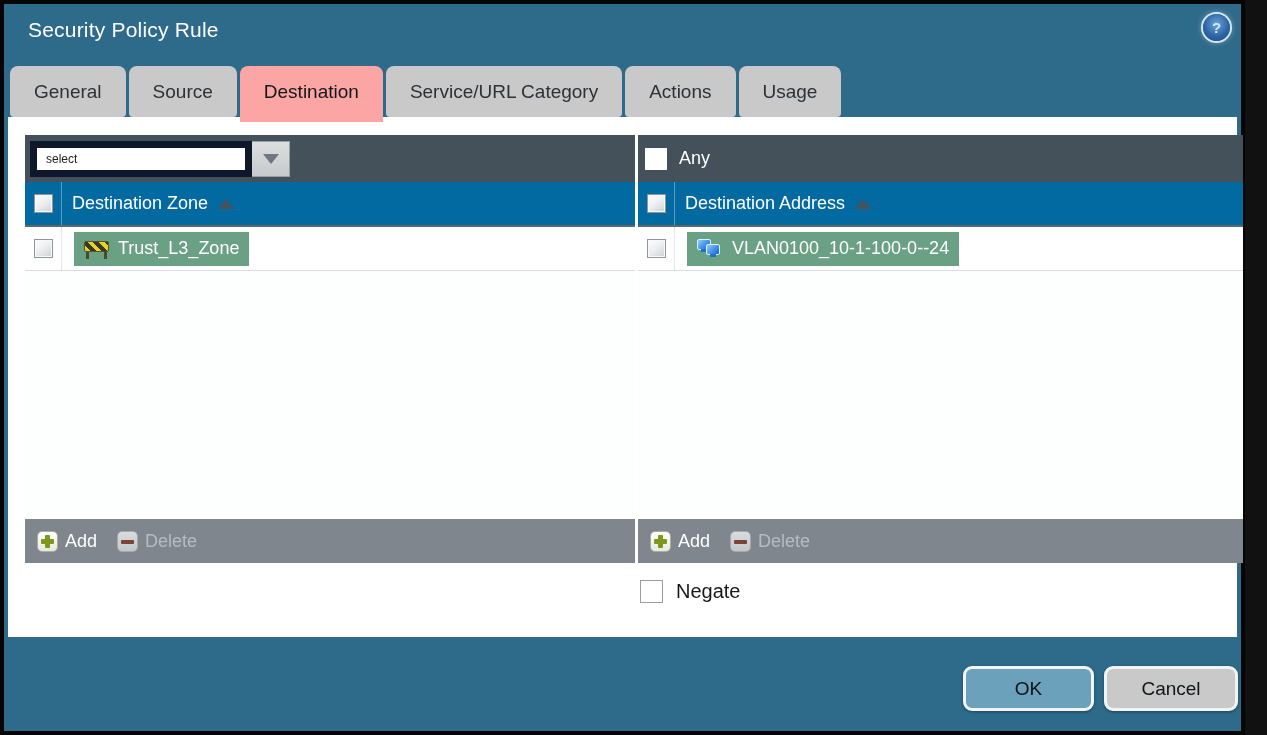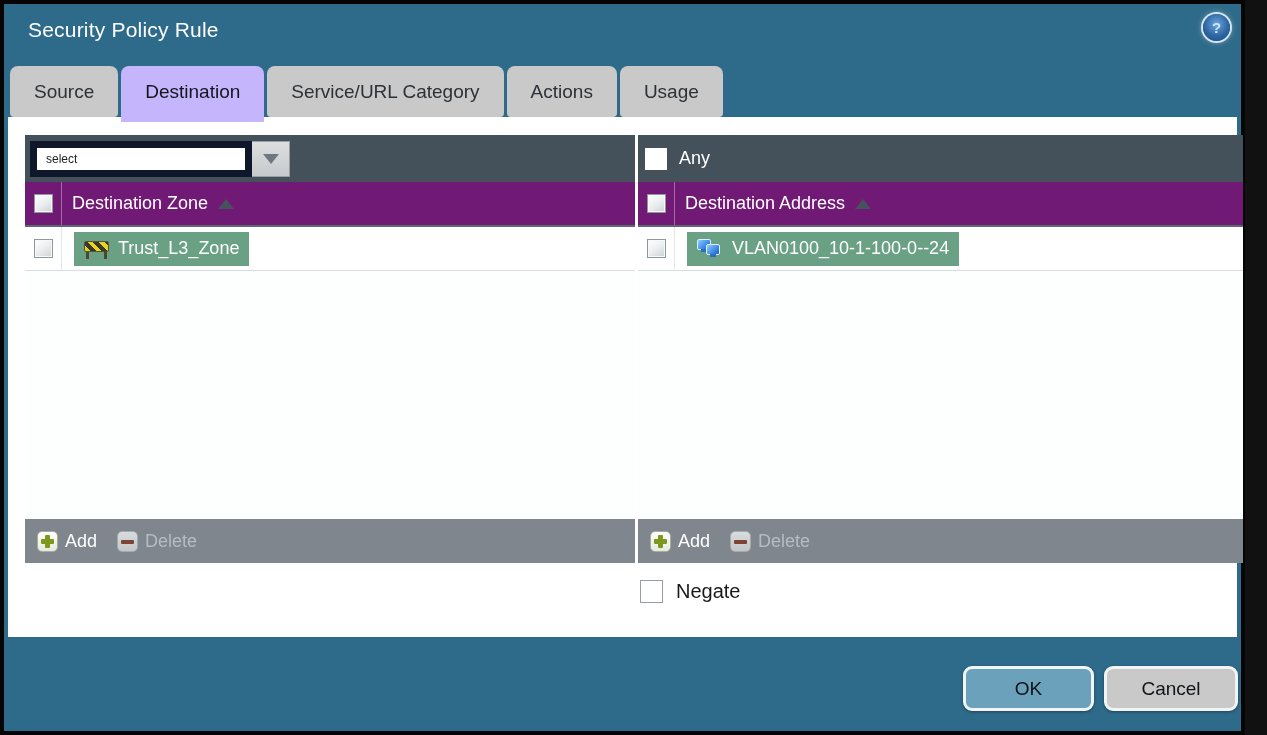--- a/index.html
+++ b/index.html
@@ -11,42 +11,42 @@
   .dlg-title { position: absolute; left: 24px; top: 14px; font-size: 21px; color: #ffffff; letter-spacing: .2px; }
   .help-btn { position: absolute; top: 10px; right: 11px; width: 27px; height: 27px; border-radius: 50%;
     background: radial-gradient(circle at 50% 38%, #6aa6d8 0%, #2e66a4 55%, #184a84 100%);
     box-shadow: 0 0 0 2px rgba(228,240,250,.9), 0 0 6px 1px rgba(255,255,255,.45);
     color: #cfe6fa; font-size: 15px; font-weight: bold; display: flex; align-items: center; justify-content: center; cursor: pointer; }
 
   
   .tabbar { position: absolute; left: 6px; top: 62px; display: flex; gap: 3px; align-items: flex-start; z-index: 3; }
   .tab { height: 51px; line-height: 51px; padding: 0 24px; background: #c9c9c9; color: #2c3237;
     font-size: 19px; border-radius: 8px 8px 4px 4px; white-space: nowrap; cursor: pointer; }
-  .tab.active { background: #c4b5fd; color: #14181b; height: 56px; border-radius: 8px 8px 0 0; }
+  .tab.active { background: #fca5a5; color: #14181b; height: 56px; border-radius: 8px 8px 0 0; }
 
   
   .content { position: absolute; left: 4px; right: 4px; top: 113px; bottom: 94px; background: #ffffff; z-index: 2; }
 
   .panel { position: absolute; top: 18px; height: 428px; display: flex; flex-direction: column; }
   .panel-zone { left: 17px; width: 610px; }
   .panel-address { left: 630px; width: 605px; }
 
   .panel-toolbar { height: 47px; background: #45515a; display: flex; align-items: center; flex: none; }
   .combo { display: flex; margin-left: 5px; height: 36px; }
   .combo-input { width: 222px; background: #ffffff; border: 7px solid #0f172a; display: flex; align-items: center;
     padding-left: 9px; font-size: 12px; color: #1e1e1e; cursor: text; }
   .combo-btn { width: 38px; background: linear-gradient(#dcdedf, #c7cacc); border: 1px solid #98a0a5; border-left: none;
     display: flex; align-items: center; justify-content: center; cursor: pointer; }
   .arrow-down { width: 0; height: 0; border-left: 8px solid transparent; border-right: 8px solid transparent; border-top: 10px solid #6d7882; }
 
   .any-group { display: flex; align-items: center; margin-left: 7px; gap: 12px; }
   .cb-solid { width: 22px; height: 22px; background: #ffffff; flex: none; cursor: pointer; }
   .toolbar-label { color: #ffffff; font-size: 18px; }
 
-  .panel-header { height: 45px; background: #701a75; border-bottom: 2px solid #5d6770; display: flex; align-items: center; flex: none; }
+  .panel-header { height: 45px; background: #0369a1; border-bottom: 2px solid #5d6770; display: flex; align-items: center; flex: none; }
   .cb-col { width: 36px; display: flex; justify-content: center; flex: none; }
   .cb-3d { width: 19px; height: 19px; background: linear-gradient(145deg, #ffffff 0%, #eceef0 50%, #cdd1d4 100%);
     border: 1px solid #8f979d; box-shadow: inset 0 0 0 1px #f6f8f9; cursor: pointer; flex: none; }
   .col-divider { width: 1px; align-self: stretch; background: rgba(255,255,255,.35); flex: none; }
   .row .col-divider { background: #e4e7e9; }
   .header-label { color: #ffffff; font-size: 18px; margin-left: 10px; cursor: pointer; }
   .sort-asc { width: 0; height: 0; border-left: 8px solid transparent; border-right: 8px solid transparent;
     border-bottom: 10px solid #46525c; margin-left: 10px; }
 
   .panel-body { flex: 1; background: #fdfefe; overflow: hidden; }
@@ -96,20 +96,21 @@
 </head>
 <body>
 
 <div class="stage">
   <div class="dialog">
 
     <div class="dlg-title">Security Policy Rule</div>
     <div class="help-btn">?</div>
 
     <div class="tabbar">
+      <div class="tab">General</div>
       <div class="tab">Source</div>
       <div class="tab active">Destination</div>
       <div class="tab">Service/URL Category</div>
       <div class="tab">Actions</div>
       <div class="tab">Usage</div>
     </div>
 
     <div class="content">
 
       <div class="panel panel-zone">

